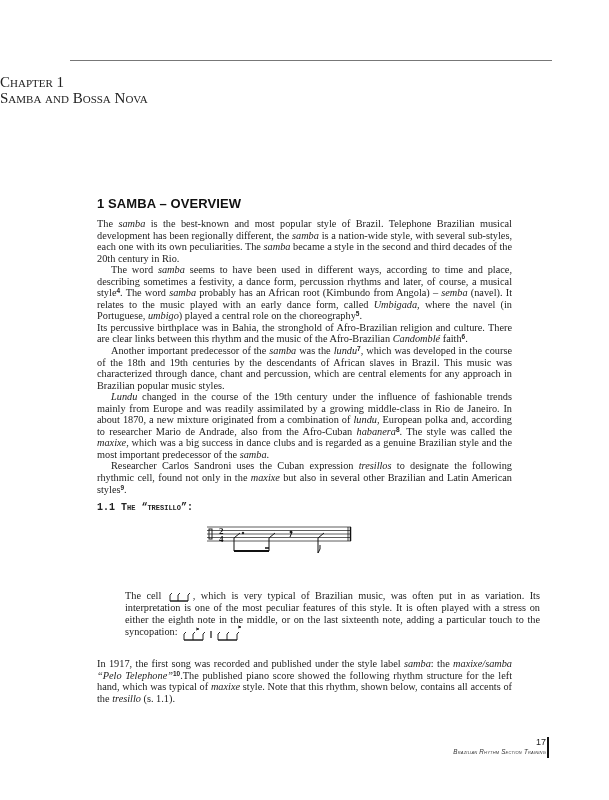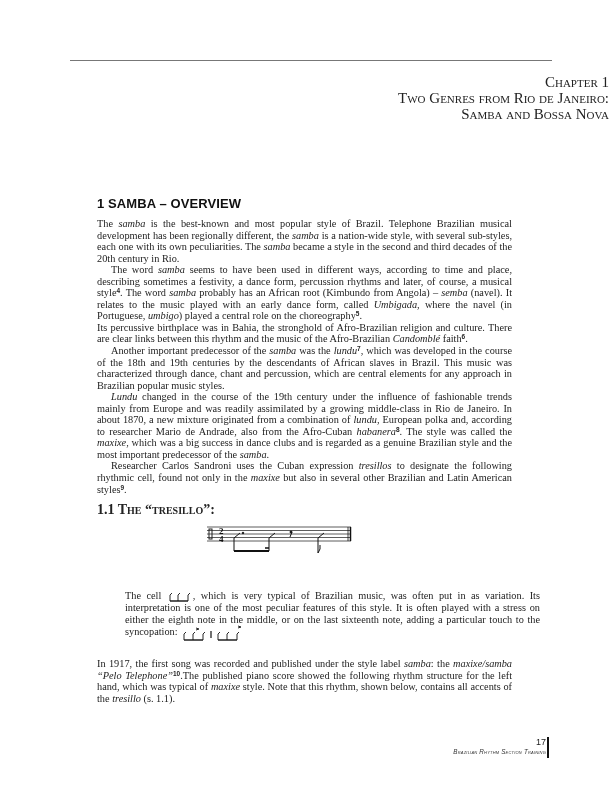--- a/index.html
+++ b/index.html
@@ -1,48 +1,47 @@
 <!DOCTYPE html>
 <html><head>
 <meta charset="utf-8">
 <style>
   html, body { margin: 0; padding: 0; background: #ffffff; }
   body { width: 609px; height: 800px; position: relative; overflow: hidden;
          font-family: "Liberation Serif", "DejaVu Serif", serif; color: #1a1a1a; }
   .top-rule { position: absolute; left: 70px; top: 60px; width: 482px; height: 1px; background: #777; }
-  .chapter { position: absolute; left: 0; width: 609px; top: 74px; text-align: right;
+  .chapter { position: absolute; left: 0; width: 609px; top: 74px; text-align: left;
              font-variant: small-caps; font-size: 15px; line-height: 16px; color: #222; }
   .chapter div { margin: 0; }
   .section-heading { position: absolute; left: 97px; top: 196px;
              font-family: "Liberation Sans", "DejaVu Sans", sans-serif; font-weight: bold;
              font-size: 13px; color: #111; letter-spacing: 0.1px; }
   .body-text { position: absolute; left: 97px; width: 415px; font-size: 10.3px; line-height: 11.55px;
              text-align: justify; color: #222; }
   .body-text p { margin: 0; }
   .indent { text-indent: 14px; }
   .body-text i { }
   sup.fn { font-family: "Liberation Sans", sans-serif; font-weight: bold; font-size: 6.5px; vertical-align: 3px; line-height: 0; }
-  .sub-heading { position: absolute; left: 97px; top: 502px; font-size: 14px; font-weight: bold;
-             font-variant: small-caps; font-family: Liberation Serif, serif; color: #222; }
+  .sub-heading { position: absolute; left: 97px; top: 502px; font-size: 10px; font-weight: bold;
+             font-variant: small-caps; font-family: Liberation Mono, monospace; color: #222; }
   .score { position: absolute; left: 203px; top: 521px; width: 150px; height: 50px; }
   .inline-rhythm { display: inline-block; vertical-align: middle; }
   .footer-page { position: absolute; right: 63px; top: 737px; font-family: Liberation Sans, sans-serif;
              font-size: 9px; color: #222; text-align: right; }
   .footer-title { position: absolute; right: 63px; top: 748px; font-family: "Liberation Sans", sans-serif;
              font-size: 6.3px; font-style: italic; font-variant: small-caps; color: #333; text-align: right; letter-spacing: 0.2px; }
   .footer-bar { position: absolute; left: 547px; top: 737px; width: 2px; height: 21px; background: #111; }
 </style>
 </head>
 <body>
 
 <div class="top-rule"></div>
 
 <div class="chapter">
   <div>Chapter 1</div>
-  <div>Two Genres from Rio de Janeiro:</div>
   <div>Samba and Bossa Nova</div>
 </div>
 
 <div class="section-heading">1 SAMBA – OVERVIEW</div>
 
 <div class="body-text" style="top:218px;">
   <p><span>The </span><i>samba</i><span> is the best-known and most popular style of Brazil. Telephone Brazilian musical development has been regionally different, the </span><i>samba</i><span> is a nation-wide style, with several sub-styles, each one with its own peculiarities. The </span><i>samba</i><span> became a style in the second and third decades of the 20th century in Rio.</span></p>
   <p class="indent"><span>The word </span><i>samba</i><span> seems to have been used in different ways, according to time and place, describing sometimes a festivity, a dance form, percussion rhythms and later, of course, a musical style</span><sup class="fn">4</sup><span>. The word </span><i>samba</i><span> probably has an African root (Kimbundo from Angola) – </span><i>semba</i><span> (navel). It relates to the music played with an early dance form, called </span><i>Umbigada</i><span>, where the navel (in Portuguese, </span><i>umbigo</i><span>) played a central role on the choreography</span><sup class="fn">5</sup><span>.</span></p>
   <p><span>Its percussive birthplace was in Bahia, the stronghold of Afro-Brazilian religion and culture. There are clear links between this rhythm and the music of the Afro-Brazilian </span><i>Candomblé</i><span> faith</span><sup class="fn">6</sup><span>.</span></p>
   <p class="indent"><span>Another important predecessor of the </span><i>samba</i><span> was the </span><i>lundu</i><sup class="fn">7</sup><span>, which was developed in the course of the 18th and 19th centuries by the descendants of African slaves in Brazil. This music was characterized through dance, chant and percussion, which are central elements for any approach in Brazilian popular music styles.</span></p>

